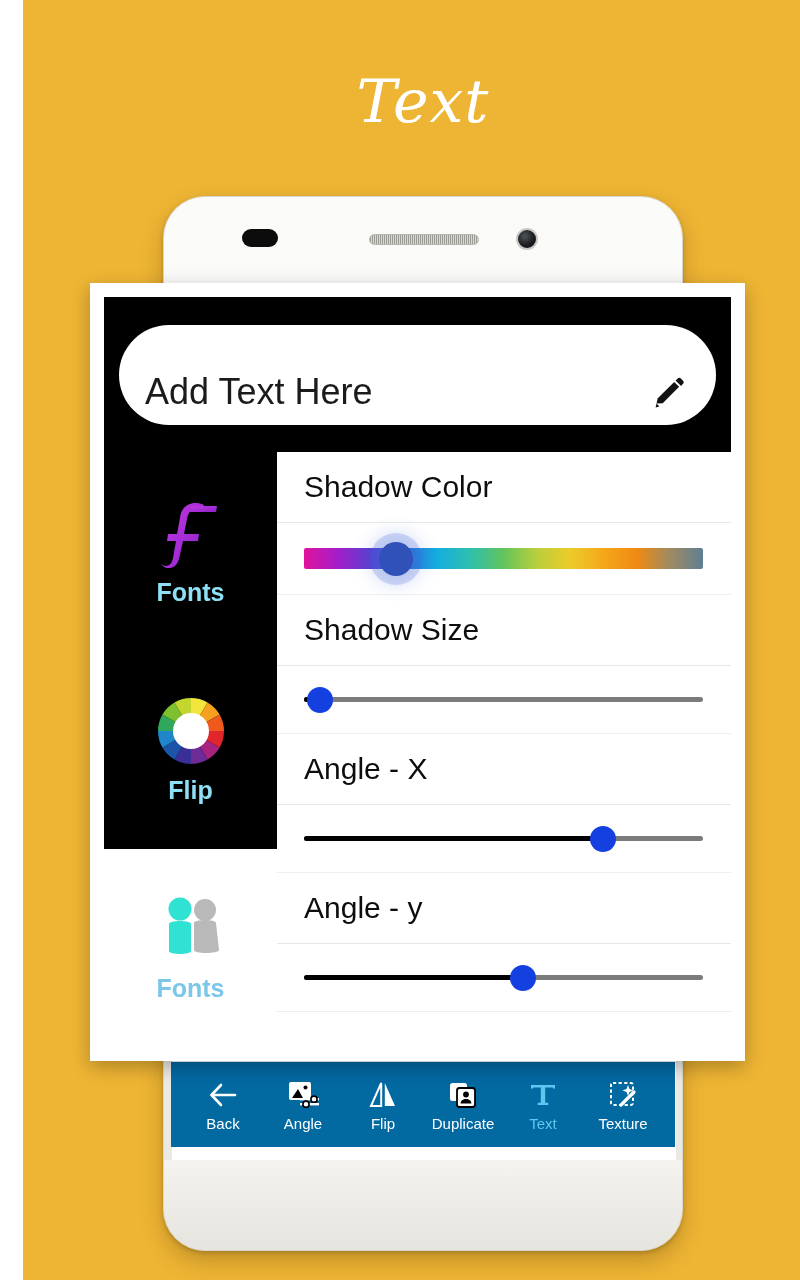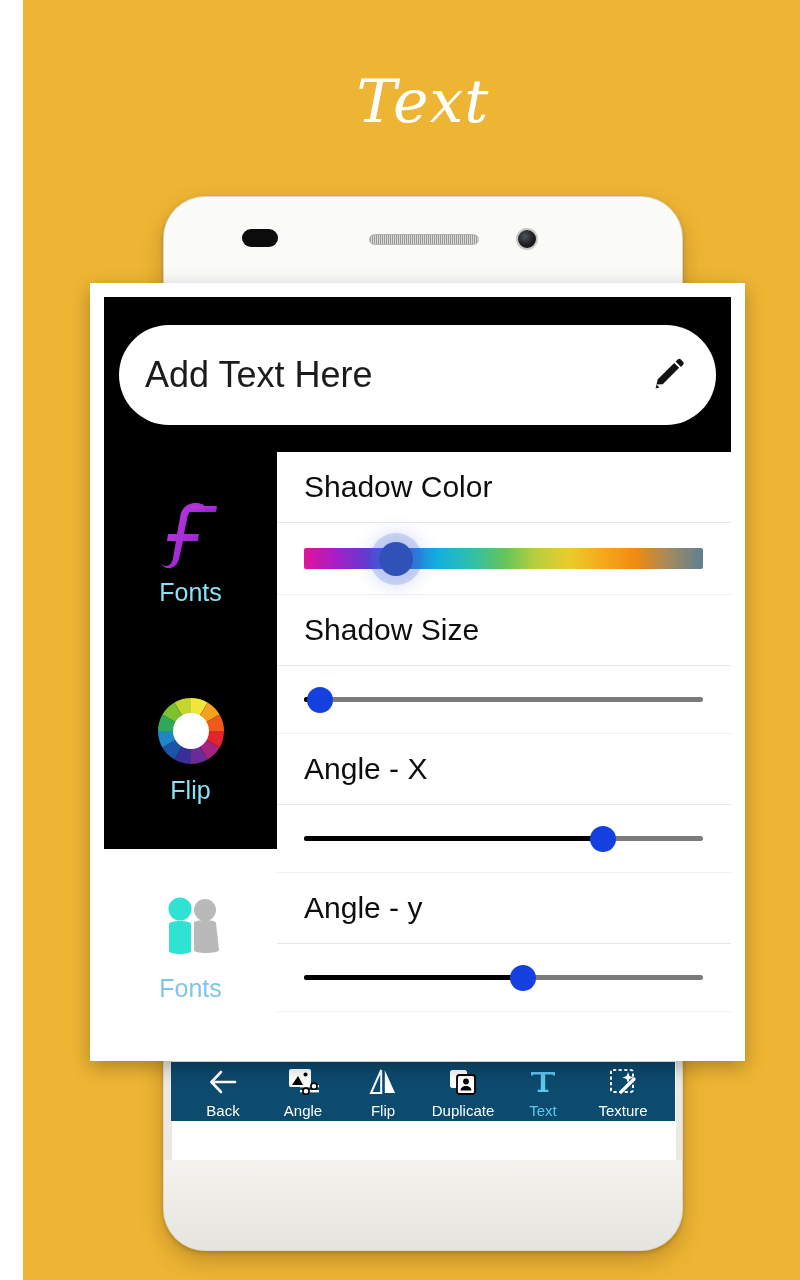--- a/index.html
+++ b/index.html
@@ -67,22 +67,22 @@
   #phone-bottom-bezel {
     position: absolute; left: 0; bottom: 0; width: 100%; height: 90px;
     background: linear-gradient(180deg,#f4f3ef 0%,#e6e4de 100%);
     border-bottom-left-radius: 42px; border-bottom-right-radius: 42px;
   }
 
   
   #bottom-toolbar {
     position: absolute;
     left: 148px; top: 1062px;
-    width: 504px; height: 59px;
-    background: #0c4a6e;
+    width: 504px; height: 85px;
+    background: #0369a1;
     display: flex;
     align-items: center;
     justify-content: space-between;
     padding: 0 12px;
     z-index: 5;
   }
   .tool-item {
     flex: 1;
     display: flex; flex-direction: column;
     align-items: center; justify-content: center;
@@ -119,22 +119,22 @@
     flex: 0 0 155px;
     display: flex; align-items: center;
     padding: 0 15px;
     background: #000;
   }
   #text-input-field {
     flex: 1;
     height: 100px;
     background: #ffffff;
     border-radius: 52px;
-    display: flex; align-items: center;
-    padding: 0 28px 0 26px;
+    display: flex; align-items: flex-end;
+    padding: 0 28px 12px 26px;
     cursor: text;
   }
   #text-input-value {
     flex: 1;
     font-size: 36px;
     color: #1b1b1b;
     font-family: "Liberation Sans", sans-serif;
   }
   #edit-pencil-icon { width: 38px; height: 38px; flex: 0 0 38px; }
 
@@ -150,21 +150,21 @@
   .side-item {
     flex: 1;
     display: flex; flex-direction: column;
     align-items: center; justify-content: center;
     gap: 8px;
     cursor: pointer;
   }
   .side-item.selected { background: #ffffff; }
   .side-glyph { height: 74px; display: flex; align-items: center; justify-content: center; }
   .side-label {
-    font-size: 25px; font-weight: normal;
+    font-size: 25px; font-weight: bold;
     color: #8de0f6;
     font-family: "Liberation Sans", sans-serif;
   }
   .side-item.selected .side-label { color: #7cc6ea; }
 
   
   #controls {
     flex: 1;
     background: #ffffff;
     display: flex; flex-direction: column;

